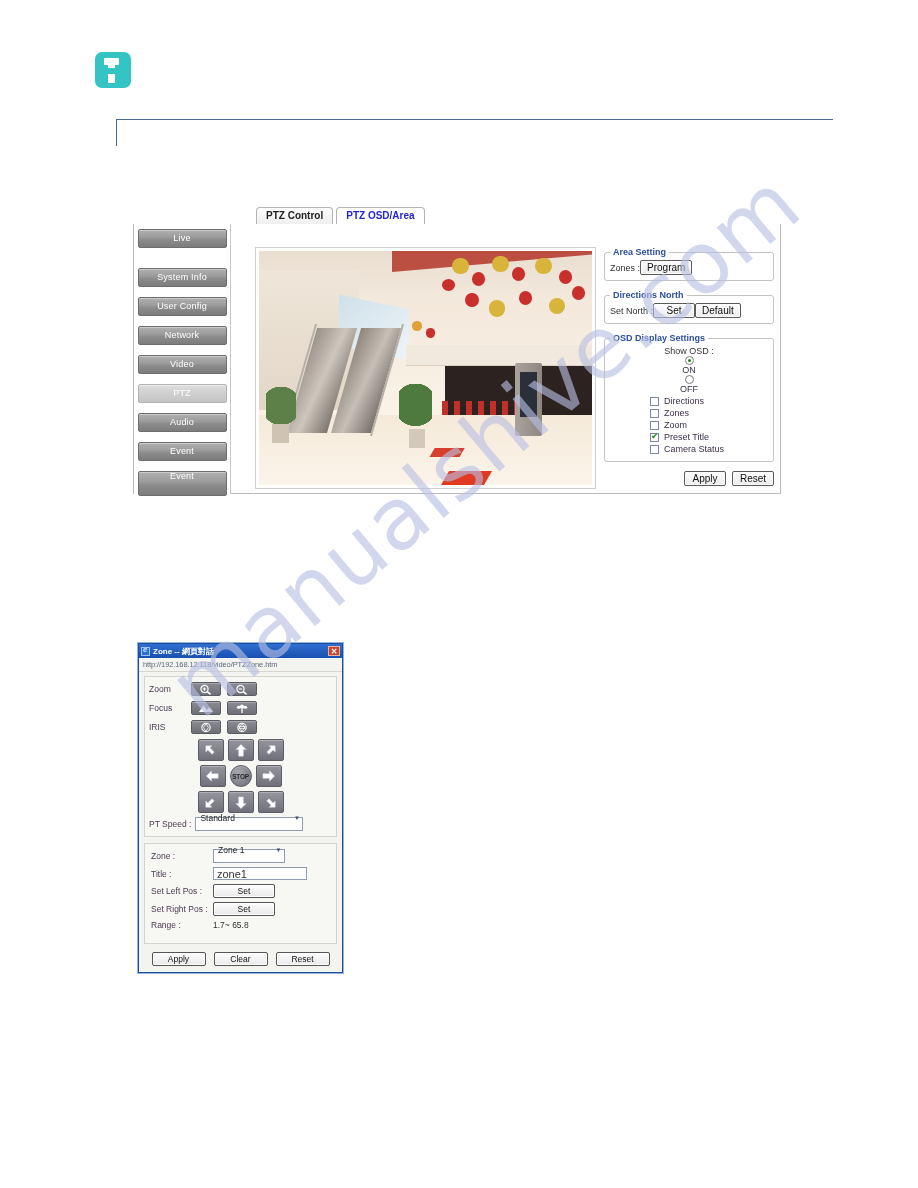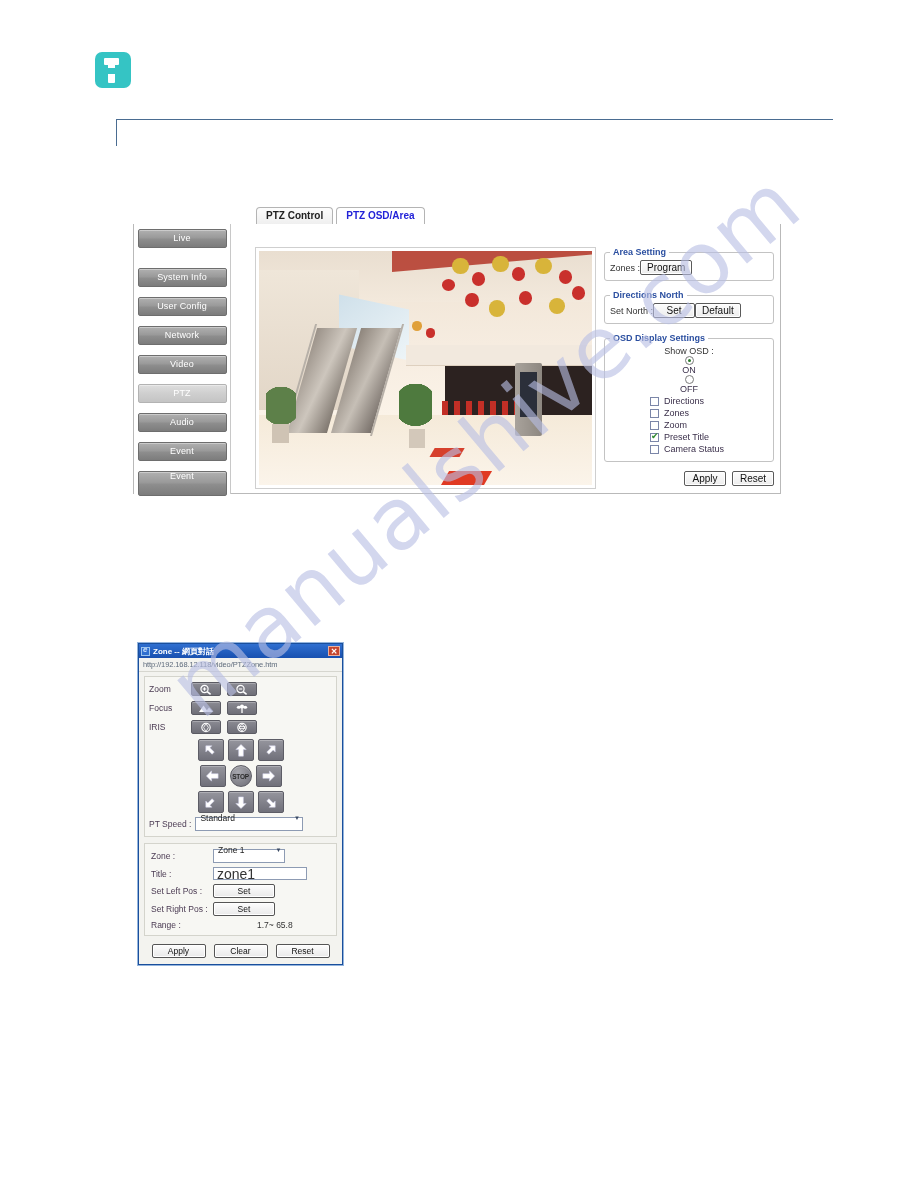--- a/index.html
+++ b/index.html
@@ -276,21 +276,21 @@
     border-left:1px solid #8d9bb3; display:flex; align-items:center; justify-content:center;
     color:#3a4a63; font-size:6px;
   }
   .zone-card {
     border:1px solid #d4d4cc; background:#f7f7f3; margin-top:6px; padding:5px 6px;
   }
   .zrow { display:flex; align-items:center; margin-bottom:4px; }
   .zlbl { width:62px; font-size:8.5px; color:#4a3a52; }
   .zinp {
     height:13px; width:94px; border:1px solid #8d9bb3; background:#fff;
-    font-size:14px; color:#333; padding:0 3px; line-height:12px;
+    font-size:11px; color:#333; padding:0 3px; line-height:12px;
   }
   .zbtn {
     width:62px; height:14px; font-size:8.5px; text-align:center; line-height:12px;
     background:linear-gradient(to bottom,#fdfdfd,#e9e9e9);
     border:1px solid #555; border-radius:2px; color:#111;
     box-shadow: inset 0 0 0 1px #fff;
   }
   .zval { font-size:8.5px; color:#333; }
   .dlg-actions { display:flex; justify-content:center; gap:8px; margin-top:8px; }
   .dlg-actions .zbtn { width:54px; }
@@ -560,21 +560,21 @@
         <span class="zinp">zone1</span>
       </div>
       <div class="zrow">
         <span class="zlbl">Set Left Pos :</span>
         <span class="zbtn">Set</span>
       </div>
       <div class="zrow">
         <span class="zlbl">Set Right Pos :</span>
         <span class="zbtn">Set</span>
       </div>
-      <div class="zrow" style="margin-bottom:0;gap:44px;">
+      <div class="zrow" style="margin-bottom:8px;">
         <span class="zlbl">Range :</span>
         <span class="zval">1.7~ 65.8</span>
       </div>
     </div>
 
     <div class="dlg-actions">
       <span class="zbtn">Apply</span>
       <span class="zbtn">Clear</span>
       <span class="zbtn">Reset</span>
     </div>

